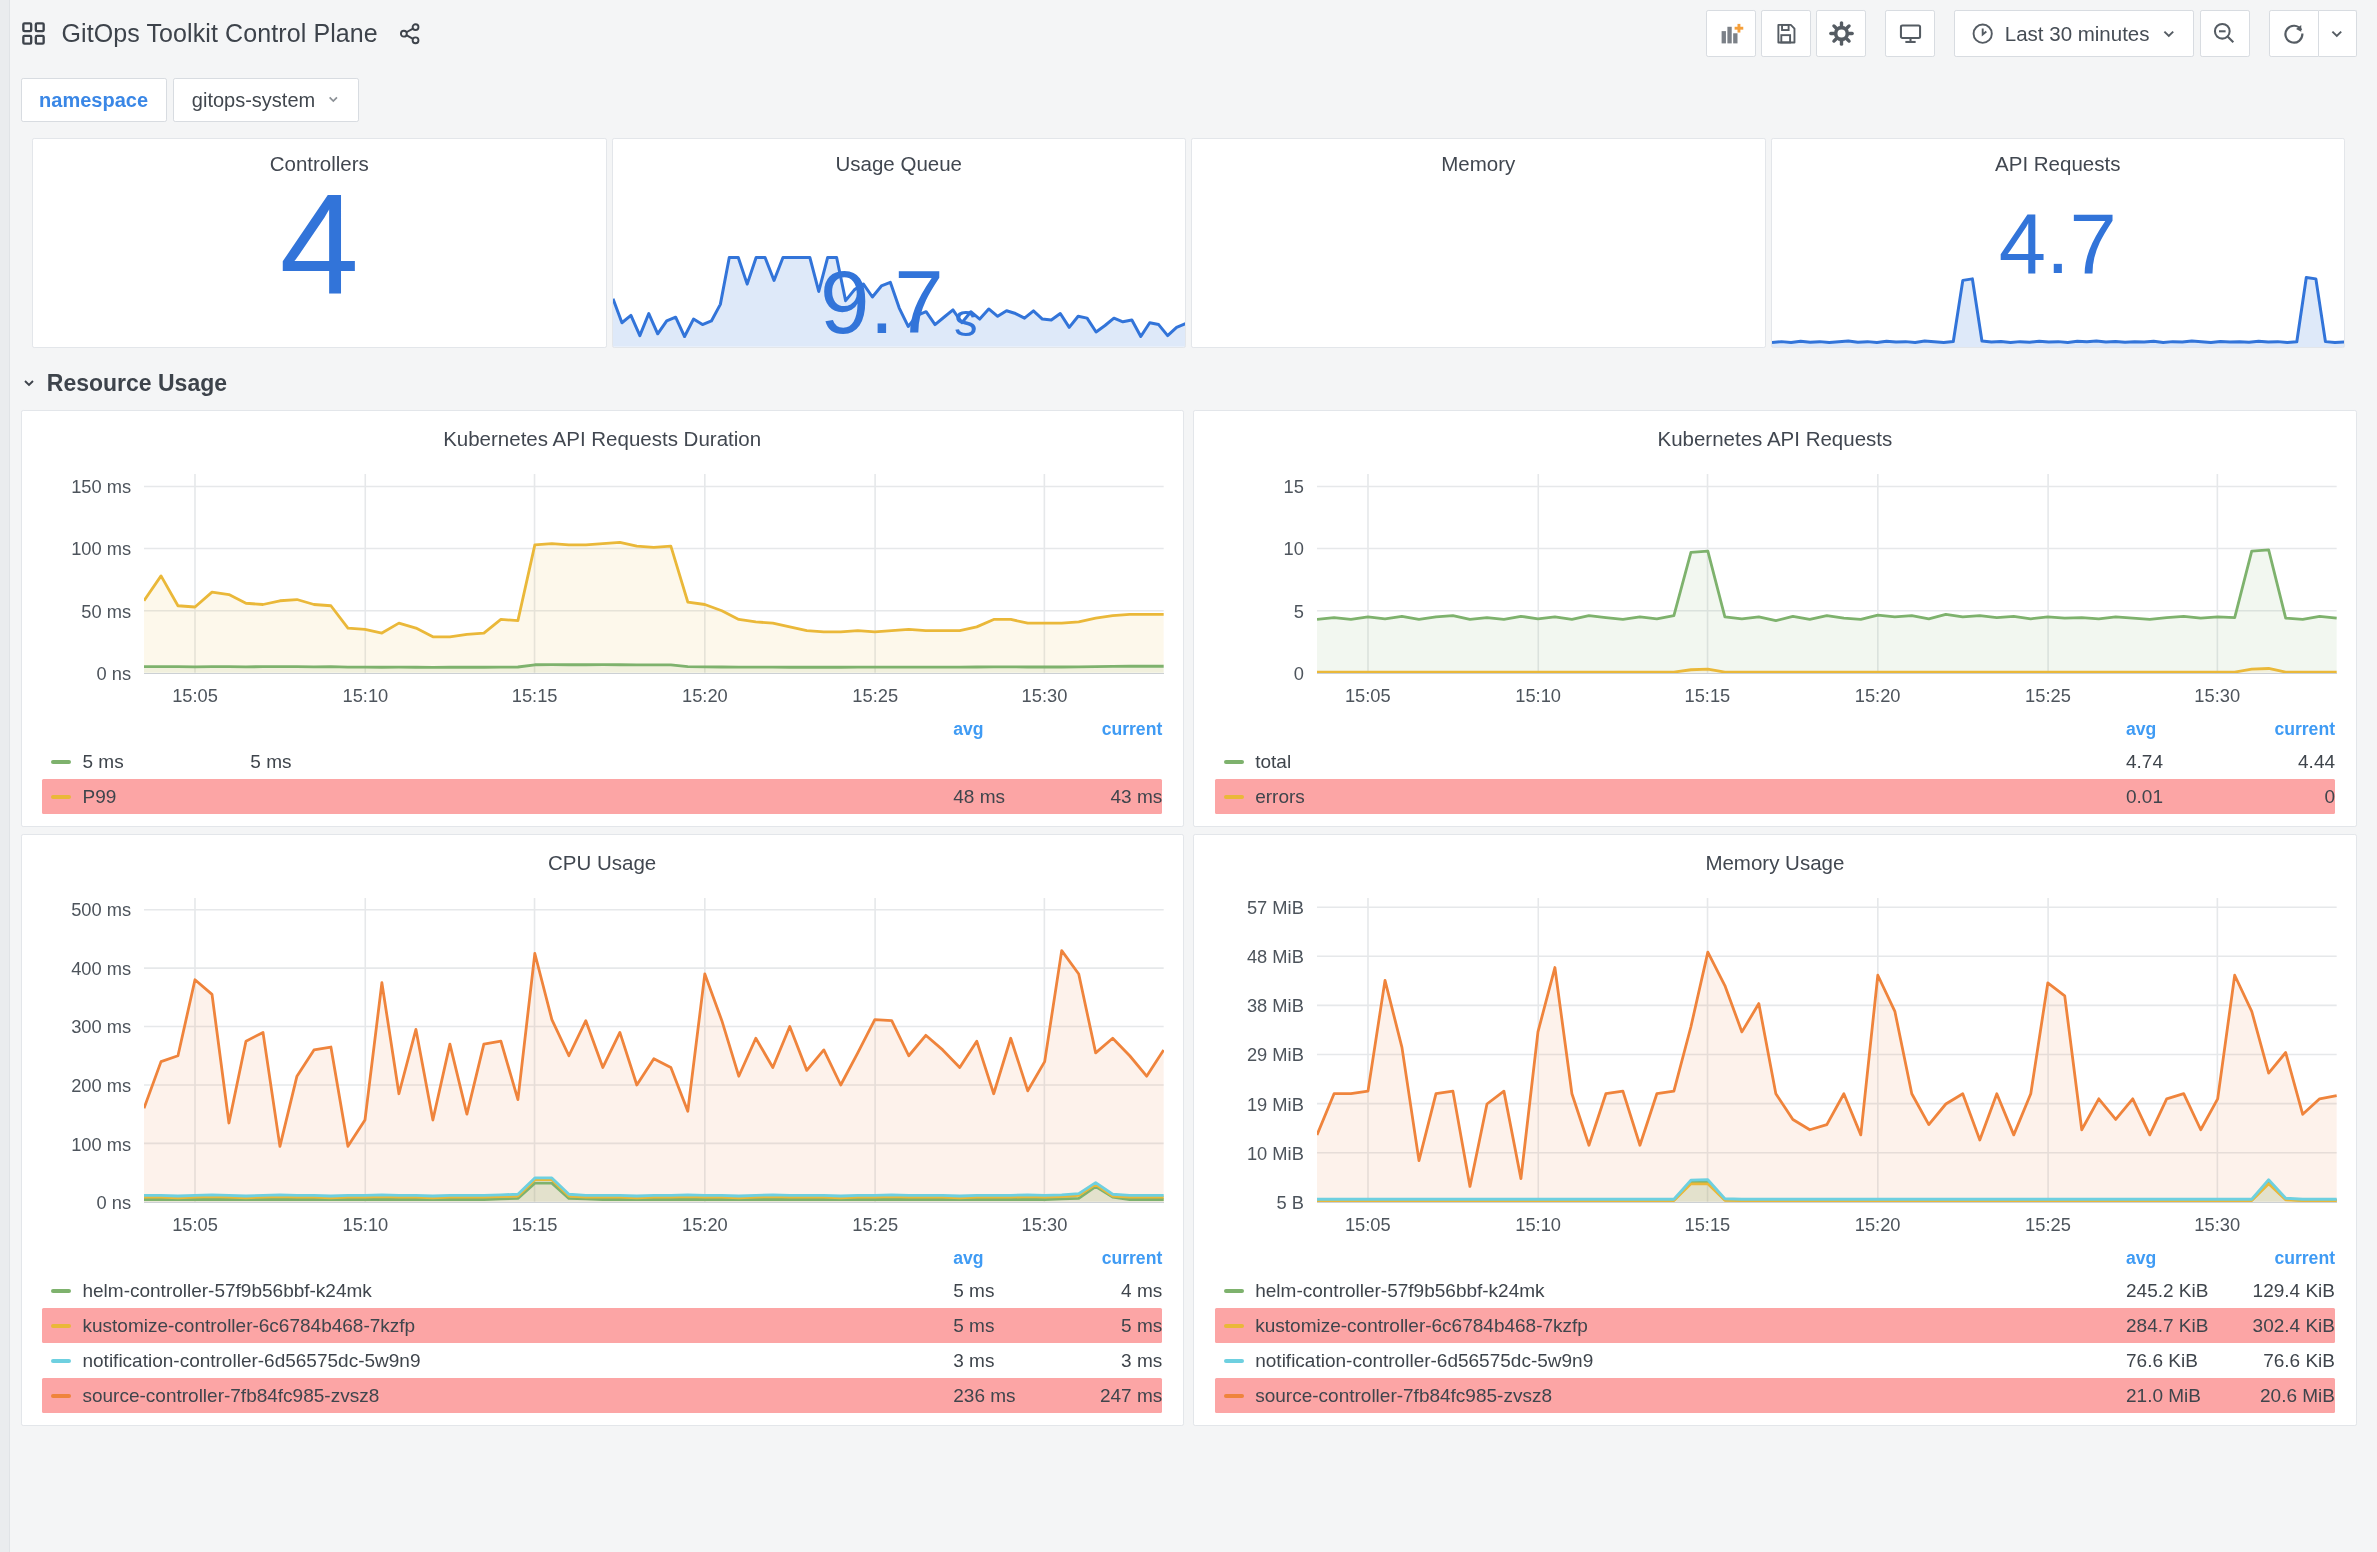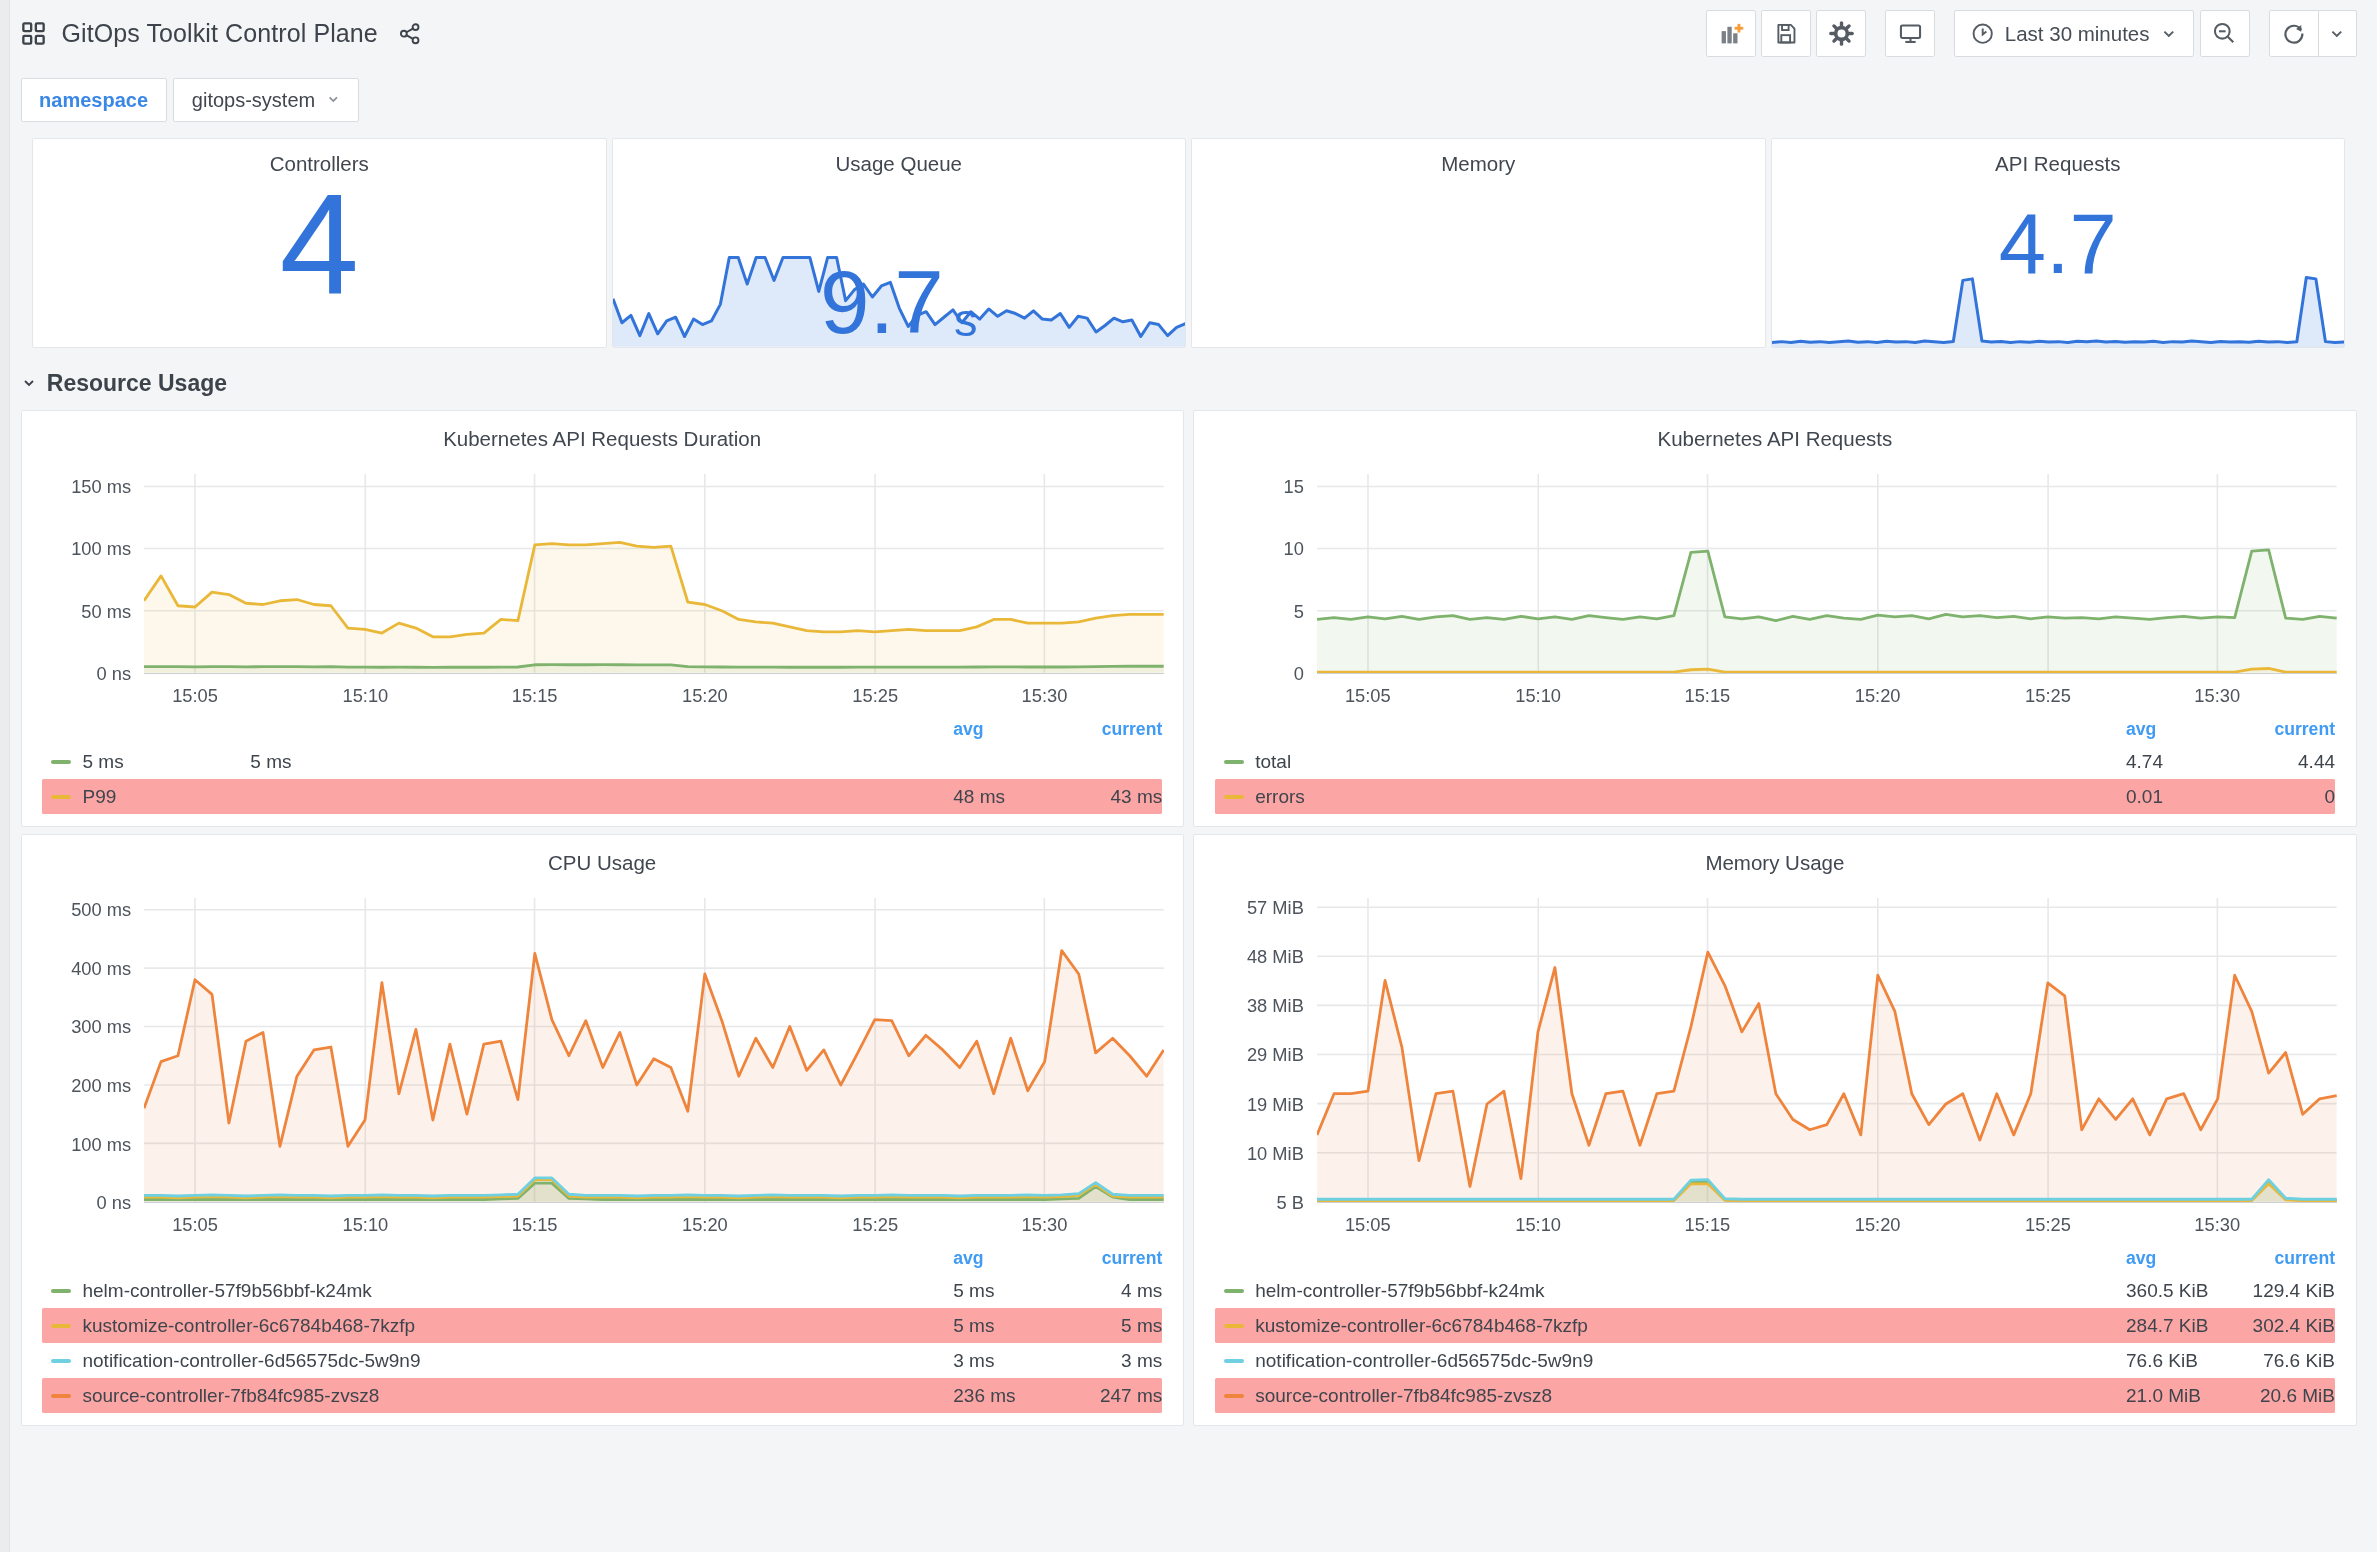--- a/index.html
+++ b/index.html
@@ -467,21 +467,21 @@
     </div>
     <div class="x-spacer"></div>
     <div class="legend">
         <div class="lg-head">
           <span class="col-avg">avg</span>
           <span class="col-cur">current</span>
         </div>
         <div class="lg-row">
           <span class="lg-dash" style="background:#7EB26D"></span>
           <span class="lg-name">helm-controller-57f9b56bbf-k24mk</span>
-          <span class="col-avg">360.5 KiB</span>
+          <span class="col-avg">245.2 KiB</span>
           <span class="col-cur">129.4 KiB</span>
         </div>
         <div class="lg-row striped">
           <span class="lg-dash" style="background:#EAB839"></span>
           <span class="lg-name">kustomize-controller-6c6784b468-7kzfp</span>
           <span class="col-avg">284.7 KiB</span>
           <span class="col-cur">302.4 KiB</span>
         </div>
         <div class="lg-row">
           <span class="lg-dash" style="background:#6ED0E0"></span>

